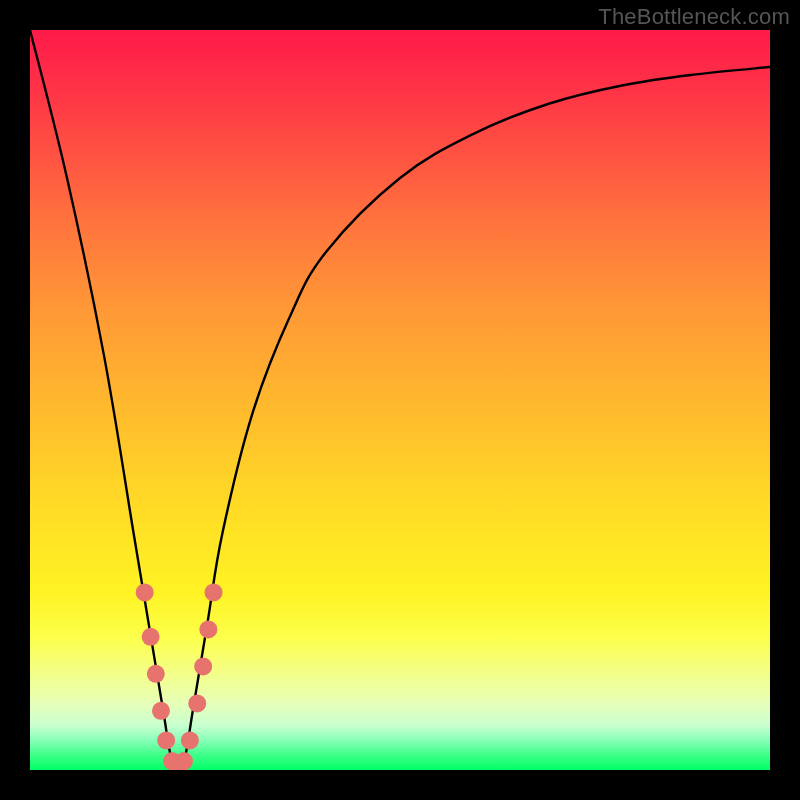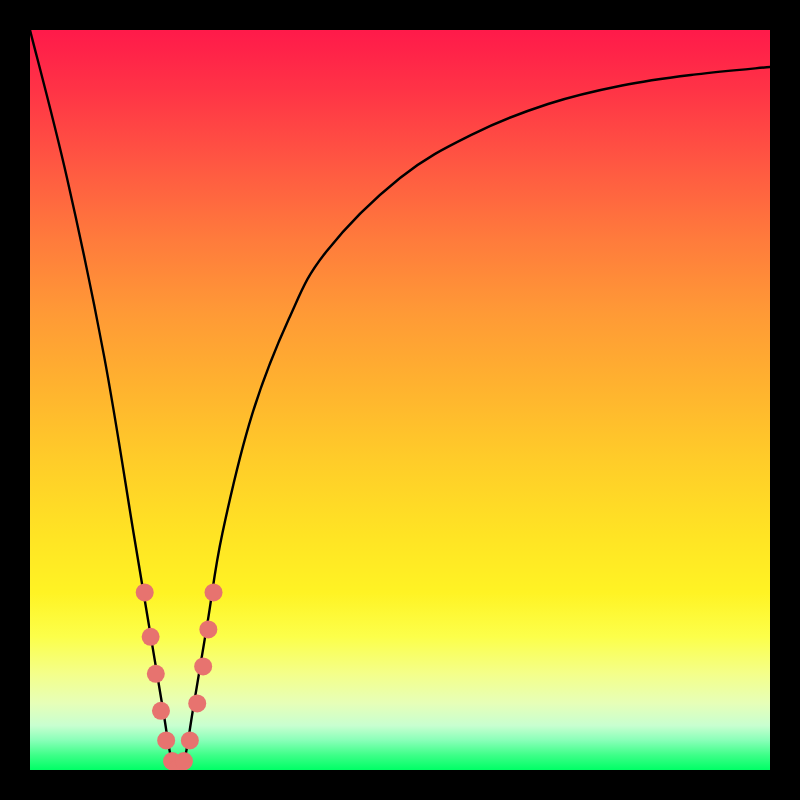--- a/index.html
+++ b/index.html
@@ -71,20 +71,21 @@
   .marker {
     fill: #e7736f;
     stroke: none;
   }
 </style>
 </head>
 <body>
 
 <div class="frame">
 
+  <div class="watermark">TheBottleneck.com</div>
 
   <div class="plot-area">
     <div class="gradient-bg"></div>
 
     <svg class="curves" viewBox="0 0 740 740" preserveAspectRatio="none">
       <path id="curve-path" class="curve" d="M 0.00 0.00 C 6.66 26.64, 23.68 89.39, 37.00 148.00 C 50.32 206.61, 62.01 261.66, 74.00 325.60 C 85.99 389.54, 95.61 455.25, 103.60 503.20 C 111.59 551.15, 113.07 560.03, 118.40 592.00 C 123.73 623.97, 129.20 656.82, 133.20 680.80 C 137.20 704.78, 137.94 714.54, 140.60 725.20 C 143.26 735.86, 145.34 740.00, 148.00 740.00 C 150.66 740.00, 152.74 735.86, 155.40 725.20 C 158.06 714.54, 158.80 704.78, 162.80 680.80 C 166.80 656.82, 172.27 623.97, 177.60 592.00 C 182.93 560.03, 184.41 540.50, 192.40 503.20 C 200.39 465.90, 210.01 423.43, 222.00 384.80 C 233.99 346.17, 245.68 317.90, 259.00 288.60 C 272.32 259.30, 276.02 247.31, 296.00 222.00 C 315.98 196.69, 343.36 169.31, 370.00 148.00 C 396.64 126.69, 417.36 116.92, 444.00 103.60 C 470.64 90.28, 491.36 82.66, 518.00 74.00 C 544.64 65.34, 565.36 60.83, 592.00 55.50 C 618.64 50.17, 639.36 47.73, 666.00 44.40 C 692.64 41.07, 726.68 38.33, 740.00 37.00"></path>
       <g id="markers-group">
           <circle cx="114.70" cy="562.40" r="9" class="marker" fill="#e7736f"></circle>
           <circle cx="120.62" cy="606.80" r="9" class="marker" fill="#e7736f"></circle>
           <circle cx="125.80" cy="643.80" r="9" class="marker" fill="#e7736f"></circle>

